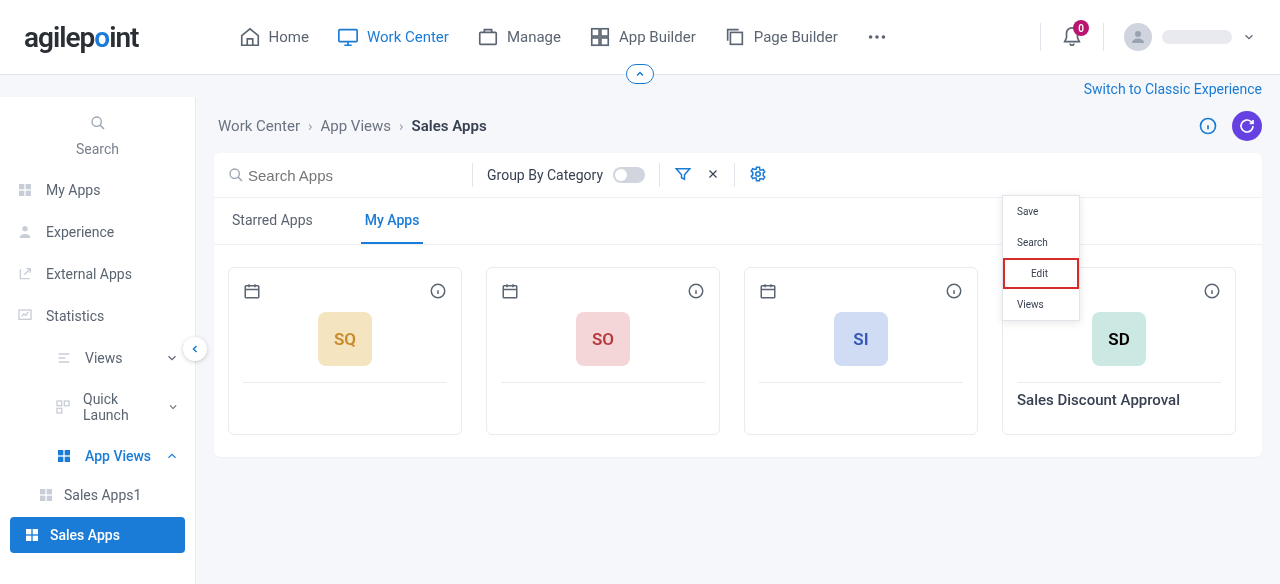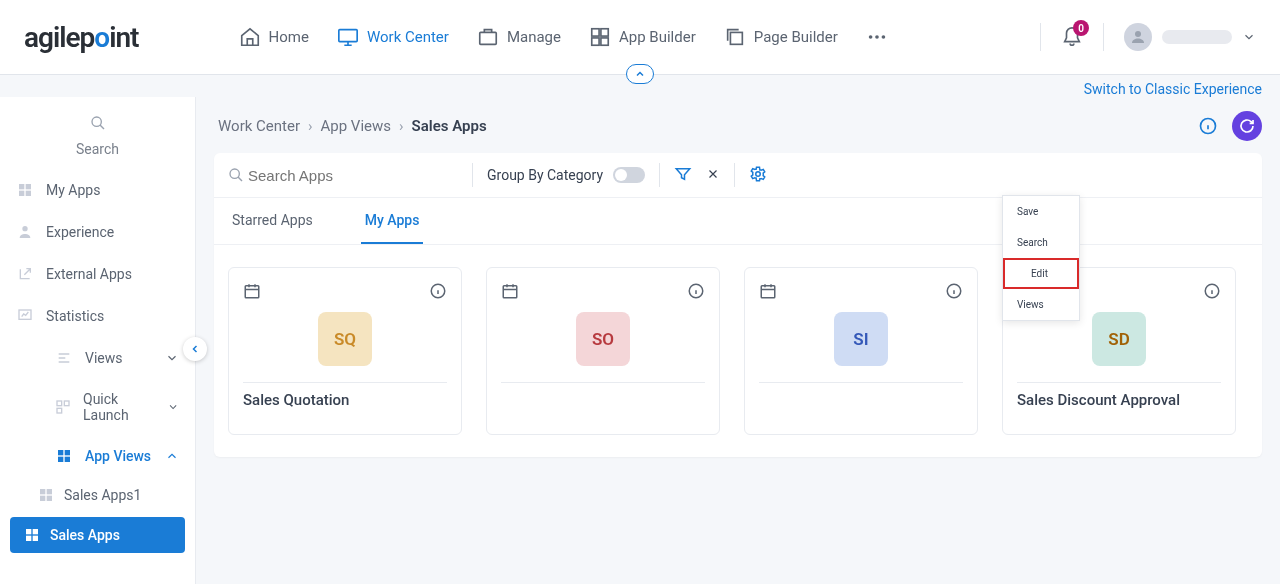--- a/index.html
+++ b/index.html
@@ -57,21 +57,21 @@
 .tab { padding: 14px 4px; color:#5b6471; cursor:pointer; font-size:14px; }
 .tab.active { color:#1a7cd6; border-bottom:2px solid #1a7cd6; font-weight:500; }
 
 .cards { display:flex; gap:24px; padding:22px 14px; }
 .card { width:234px; height:168px; border:1px solid #e8ebf0; border-radius:6px; padding:14px; display:flex; flex-direction:column; position:relative; }
 .card-top { display:flex; justify-content:space-between; align-items:center; }
 .card-badge { width:54px; height:54px; border-radius:8px; display:flex; align-items:center; justify-content:center; font-weight:600; font-size:17px; margin:12px auto 8px; }
 .badge-sq { background:#f5e4c0; color:#c98a28; }
 .badge-so { background:#f4d6d8; color:#b73a3f; }
 .badge-si { background:#cfdcf4; color:#3458b8; }
-.badge-sd { background:#cce8e2; color:#a16207; }
+.badge-sd { background:#cce8e2; color:#000000; }
 .card-divider { height:1px; background:#e8ebf0; margin:8px 0; }
 .card-title { font-weight:500; color:#374151; font-size:15px; }
 
 .dropdown { position:absolute; top:42px; left:788px; width:78px; background:#fff; border:1px solid #e1e5eb; box-shadow:0 2px 8px rgba(0,0,0,0.1); z-index:50; }
 .dd-item { padding:10px 14px; color:#374151; cursor:pointer; font-size:10px; }
 .dd-item.highlighted { outline:2px solid #d92a2a; outline-offset:-2px;padding-left:28px; }
 
 .icon-svg { width:22px; height:22px; }
 .icon-sm { width:16px; height:16px; }
 </style>
@@ -357,21 +357,20 @@
                 <rect x="3" y="5" width="18" height="16" rx="1"></rect>
                 <path d="M8 3v4M16 3v4M3 10h18"></path>
               </svg>
             <svg width="18" height="18" viewBox="0 0 24 24" fill="none" stroke="#5b6471" stroke-width="2">
                 <circle cx="12" cy="12" r="9"></circle>
                 <path d="M12 8h.01M12 11v5"></path>
               </svg>
           </div>
           <div class="card-badge badge-sq">SQ</div>
           <div class="card-divider"></div>
-          <div class="card-title">Sales Quotation</div>
         </div>
         <div class="card">
           <div class="card-top">
             <svg width="18" height="18" viewBox="0 0 24 24" fill="none" stroke="#5b6471" stroke-width="2">
                 <rect x="3" y="5" width="18" height="16" rx="1"></rect>
                 <path d="M8 3v4M16 3v4M3 10h18"></path>
               </svg>
             <svg width="18" height="18" viewBox="0 0 24 24" fill="none" stroke="#5b6471" stroke-width="2">
                 <circle cx="12" cy="12" r="9"></circle>
                 <path d="M12 8h.01M12 11v5"></path>

